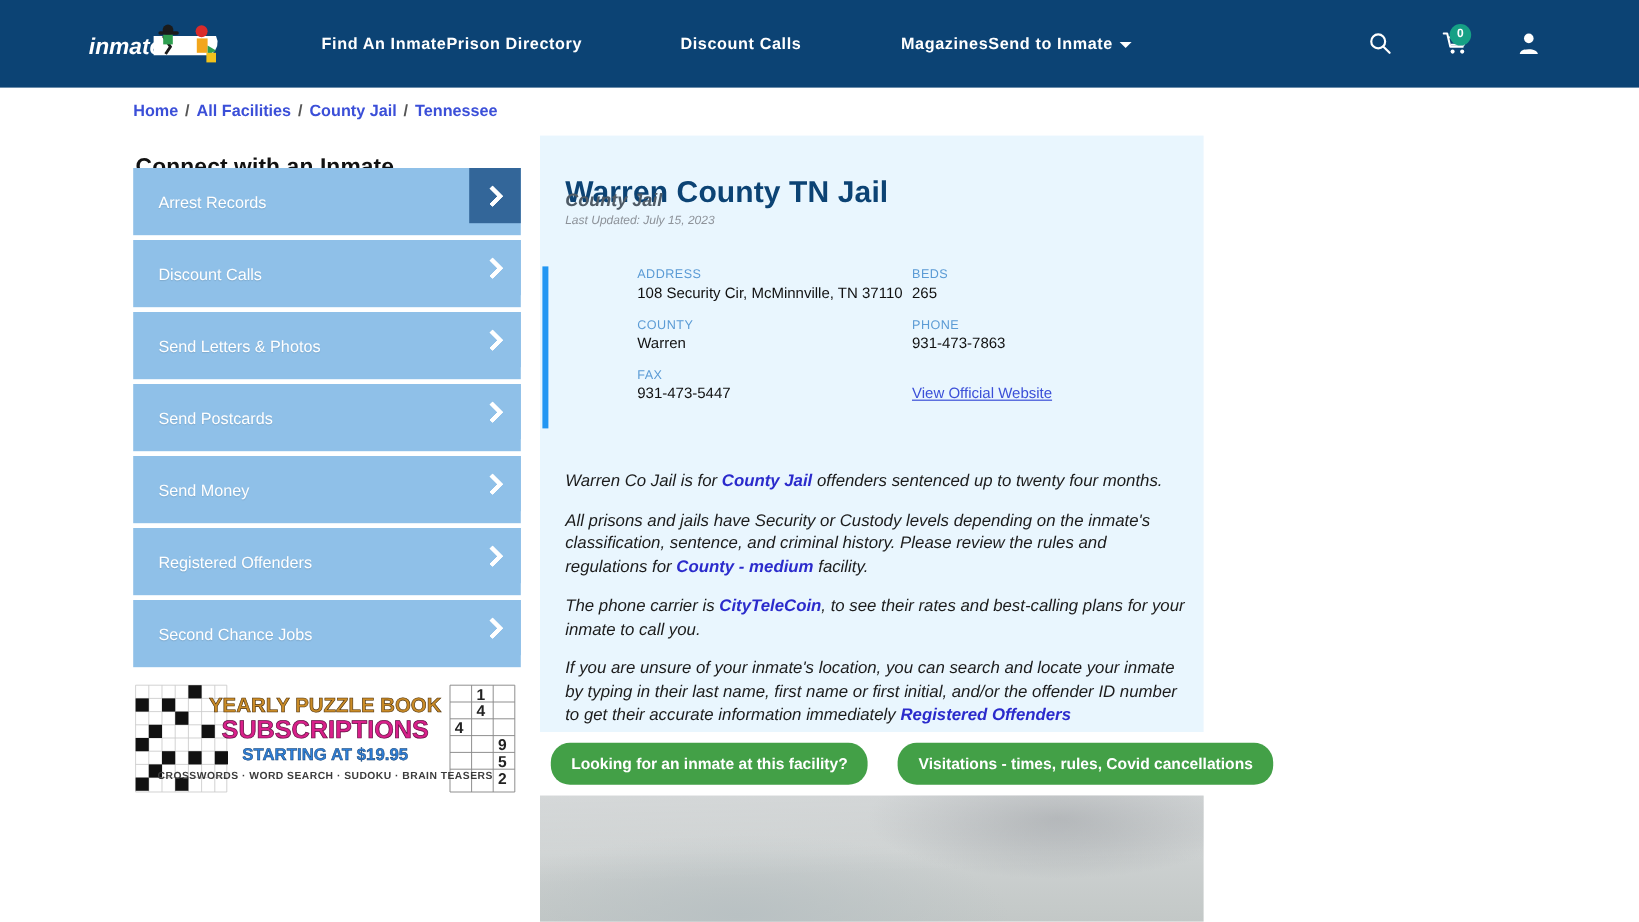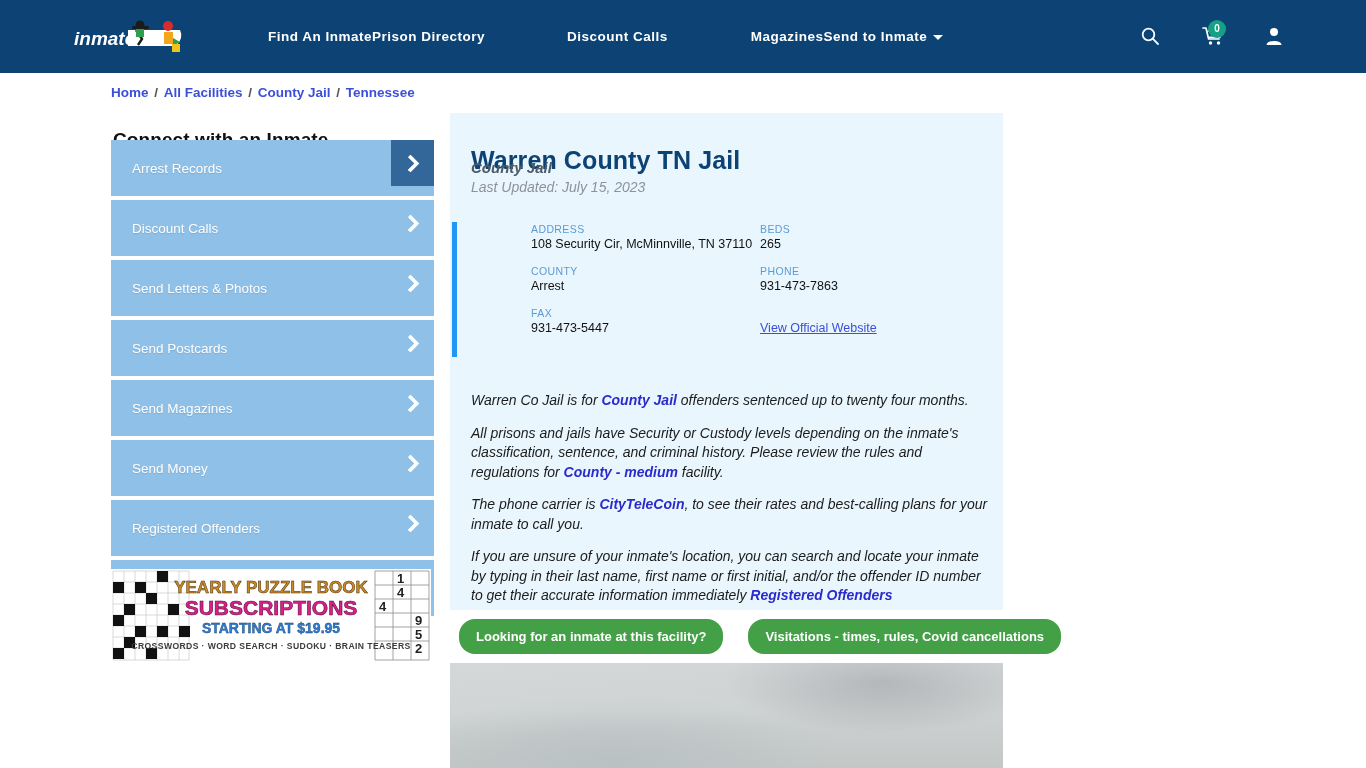--- a/index.html
+++ b/index.html
@@ -154,21 +154,21 @@
     color: #0c4374;
     letter-spacing: .1px;
   }
   .facility-type {
     position: absolute; left: 21px; top: 46px;
     font-size: 15px; font-weight: bold; font-style: italic;
     color: #4f5b66;
   }
   .facility-updated {
     position: absolute; left: 21px; top: 66px;
-    font-size: 14px; font-style: italic;
+    font-size: 10px; font-style: italic;
     color: #8d9299;
   }
 
   .info-block {
     position: absolute; left: 2px; top: 109px;
     width: 549px; height: 135px;
     border-left: 5px solid #2196f3;
   }
   .info-col-l { position: absolute; left: 74px; top: 0; width: 270px; }
   .info-col-r { position: absolute; left: 303px; top: 0; width: 240px; }
@@ -313,26 +313,20 @@
         <i class="chev"></i>
       </span>
   </div>
   <div class="side-btn">
     <span class="lbl">Send Postcards</span>
     <span class="arrow-box">
         <i class="chev"></i>
       </span>
   </div>
   <div class="side-btn">
-    <span class="lbl">Send Magazines</span>
-    <span class="arrow-box">
-        <i class="chev"></i>
-      </span>
-  </div>
-  <div class="side-btn">
     <span class="lbl">Send Money</span>
     <span class="arrow-box">
         <i class="chev"></i>
       </span>
   </div>
   <div class="side-btn">
     <span class="lbl">Registered Offenders</span>
     <span class="arrow-box">
         <i class="chev"></i>
       </span>
@@ -398,21 +392,21 @@
   <div class="facility-updated">Last Updated: July 15, 2023</div>
 
   <div class="info-block">
     <div class="info-col-l">
       <div class="info-item">
         <div class="info-label">ADDRESS</div>
         <div class="info-value">108 Security Cir, McMinnville, TN 37110</div>
       </div>
       <div class="info-item">
         <div class="info-label">COUNTY</div>
-        <div class="info-value">Arrest</div>
+        <div class="info-value">Warren</div>
       </div>
       <div class="info-item">
         <div class="info-label">FAX</div>
         <div class="info-value">931-473-5447</div>
       </div>
     </div>
     <div class="info-col-r">
       <div class="info-item">
         <div class="info-label">BEDS</div>
         <div class="info-value">265</div>

